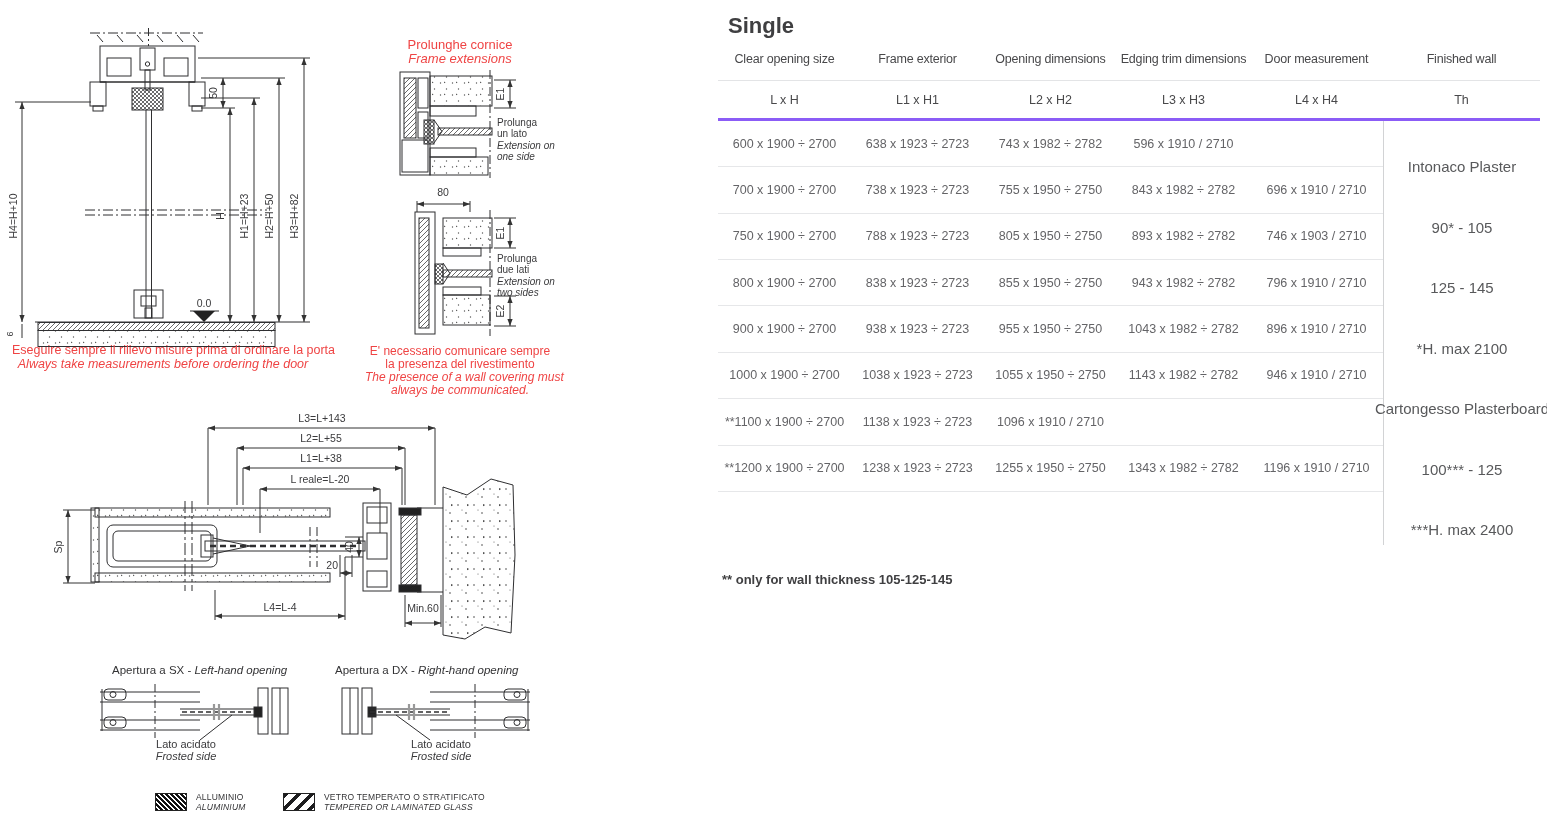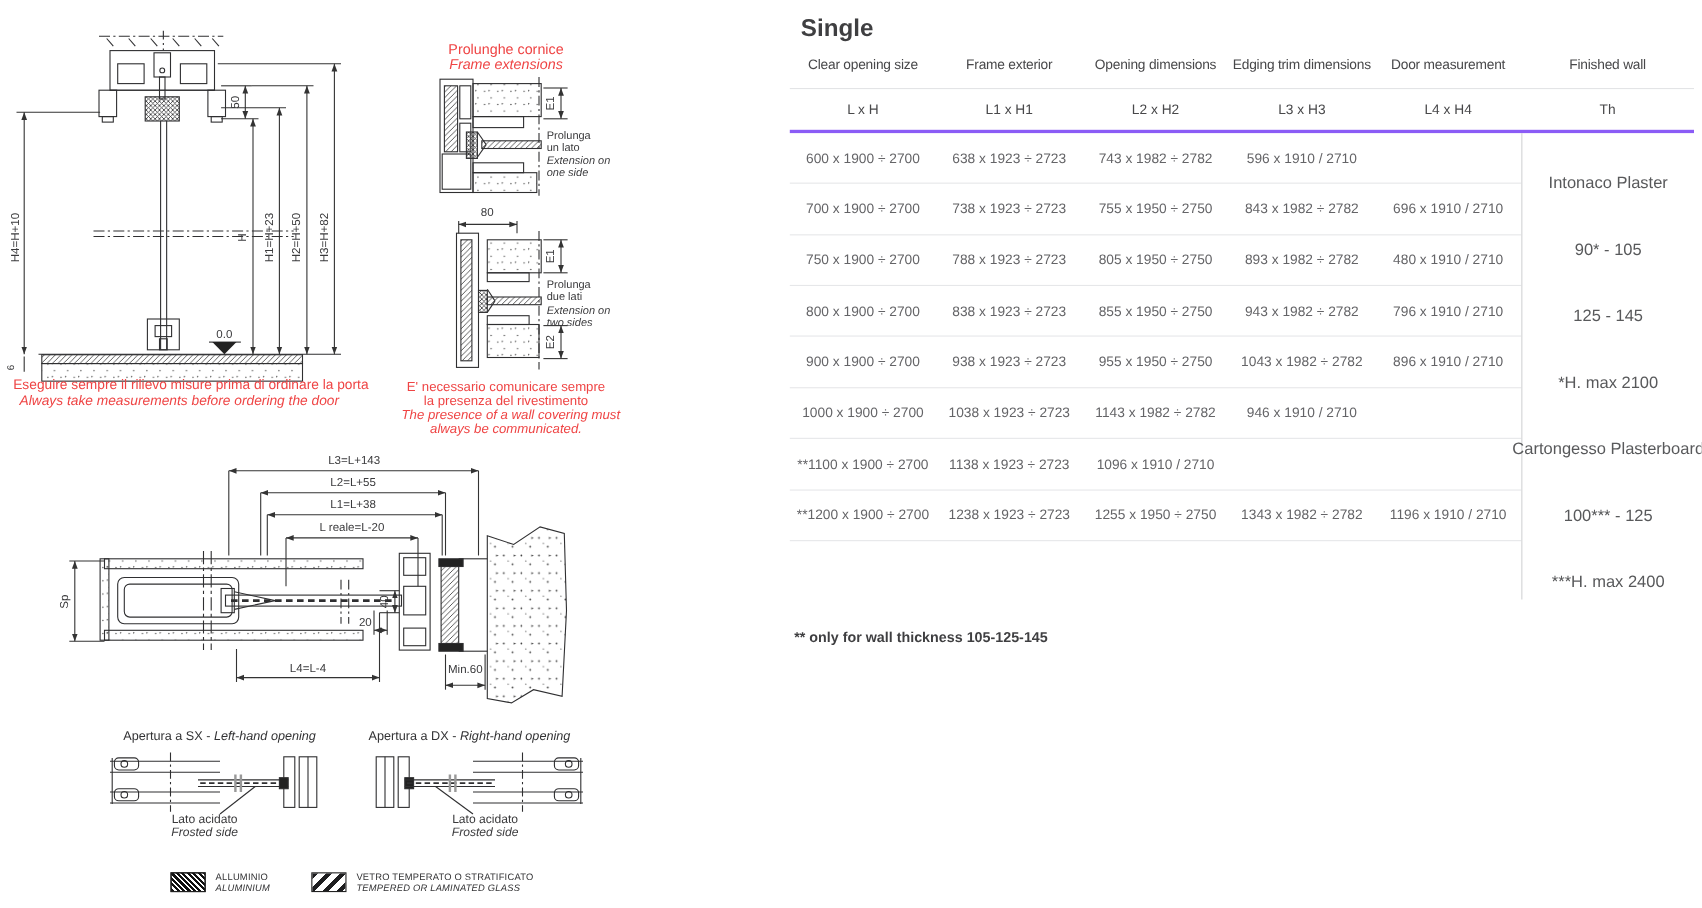--- a/index.html
+++ b/index.html
@@ -402,39 +402,40 @@
             <div class="t-cell">738 x 1923 ÷ 2723</div>
             <div class="t-cell">755 x 1950 ÷ 2750</div>
             <div class="t-cell">843 x 1982 ÷ 2782</div>
             <div class="t-cell">696 x 1910 / 2710</div>
           </div>
           <div class="t-row">
             <div class="t-cell">750 x 1900 ÷ 2700</div>
             <div class="t-cell">788 x 1923 ÷ 2723</div>
             <div class="t-cell">805 x 1950 ÷ 2750</div>
             <div class="t-cell">893 x 1982 ÷ 2782</div>
-            <div class="t-cell">480 x 1910 / 2710</div>
+            <div class="t-cell">746 x 1903 / 2710</div>
           </div>
           <div class="t-row">
             <div class="t-cell">800 x 1900 ÷ 2700</div>
             <div class="t-cell">838 x 1923 ÷ 2723</div>
             <div class="t-cell">855 x 1950 ÷ 2750</div>
             <div class="t-cell">943 x 1982 ÷ 2782</div>
             <div class="t-cell">796 x 1910 / 2710</div>
           </div>
           <div class="t-row">
             <div class="t-cell">900 x 1900 ÷ 2700</div>
             <div class="t-cell">938 x 1923 ÷ 2723</div>
             <div class="t-cell">955 x 1950 ÷ 2750</div>
             <div class="t-cell">1043 x 1982 ÷ 2782</div>
             <div class="t-cell">896 x 1910 / 2710</div>
           </div>
           <div class="t-row">
             <div class="t-cell">1000 x 1900 ÷ 2700</div>
             <div class="t-cell">1038 x 1923 ÷ 2723</div>
+            <div class="t-cell">1055 x 1950 ÷ 2750</div>
             <div class="t-cell">1143 x 1982 ÷ 2782</div>
             <div class="t-cell">946 x 1910 / 2710</div>
           </div>
           <div class="t-row">
             <div class="t-cell">**1100 x 1900 ÷ 2700</div>
             <div class="t-cell">1138 x 1923 ÷ 2723</div>
             <div class="t-cell">1096 x 1910 / 2710</div>
           </div>
           <div class="t-row">
             <div class="t-cell">**1200 x 1900 ÷ 2700</div>

